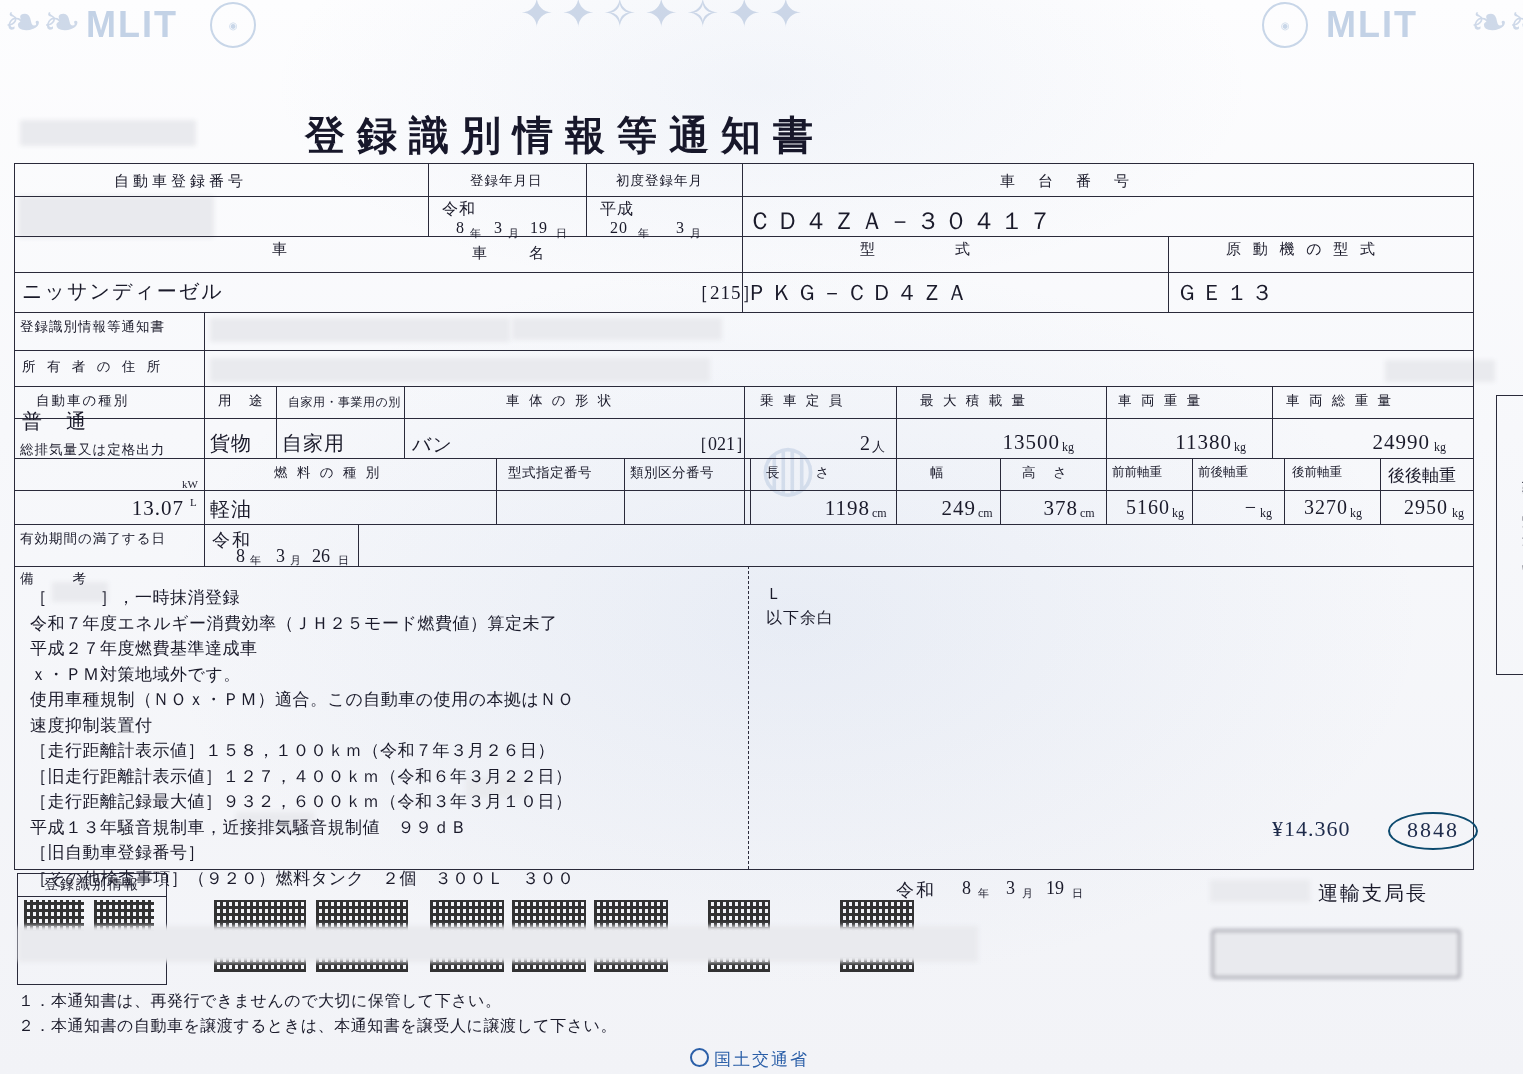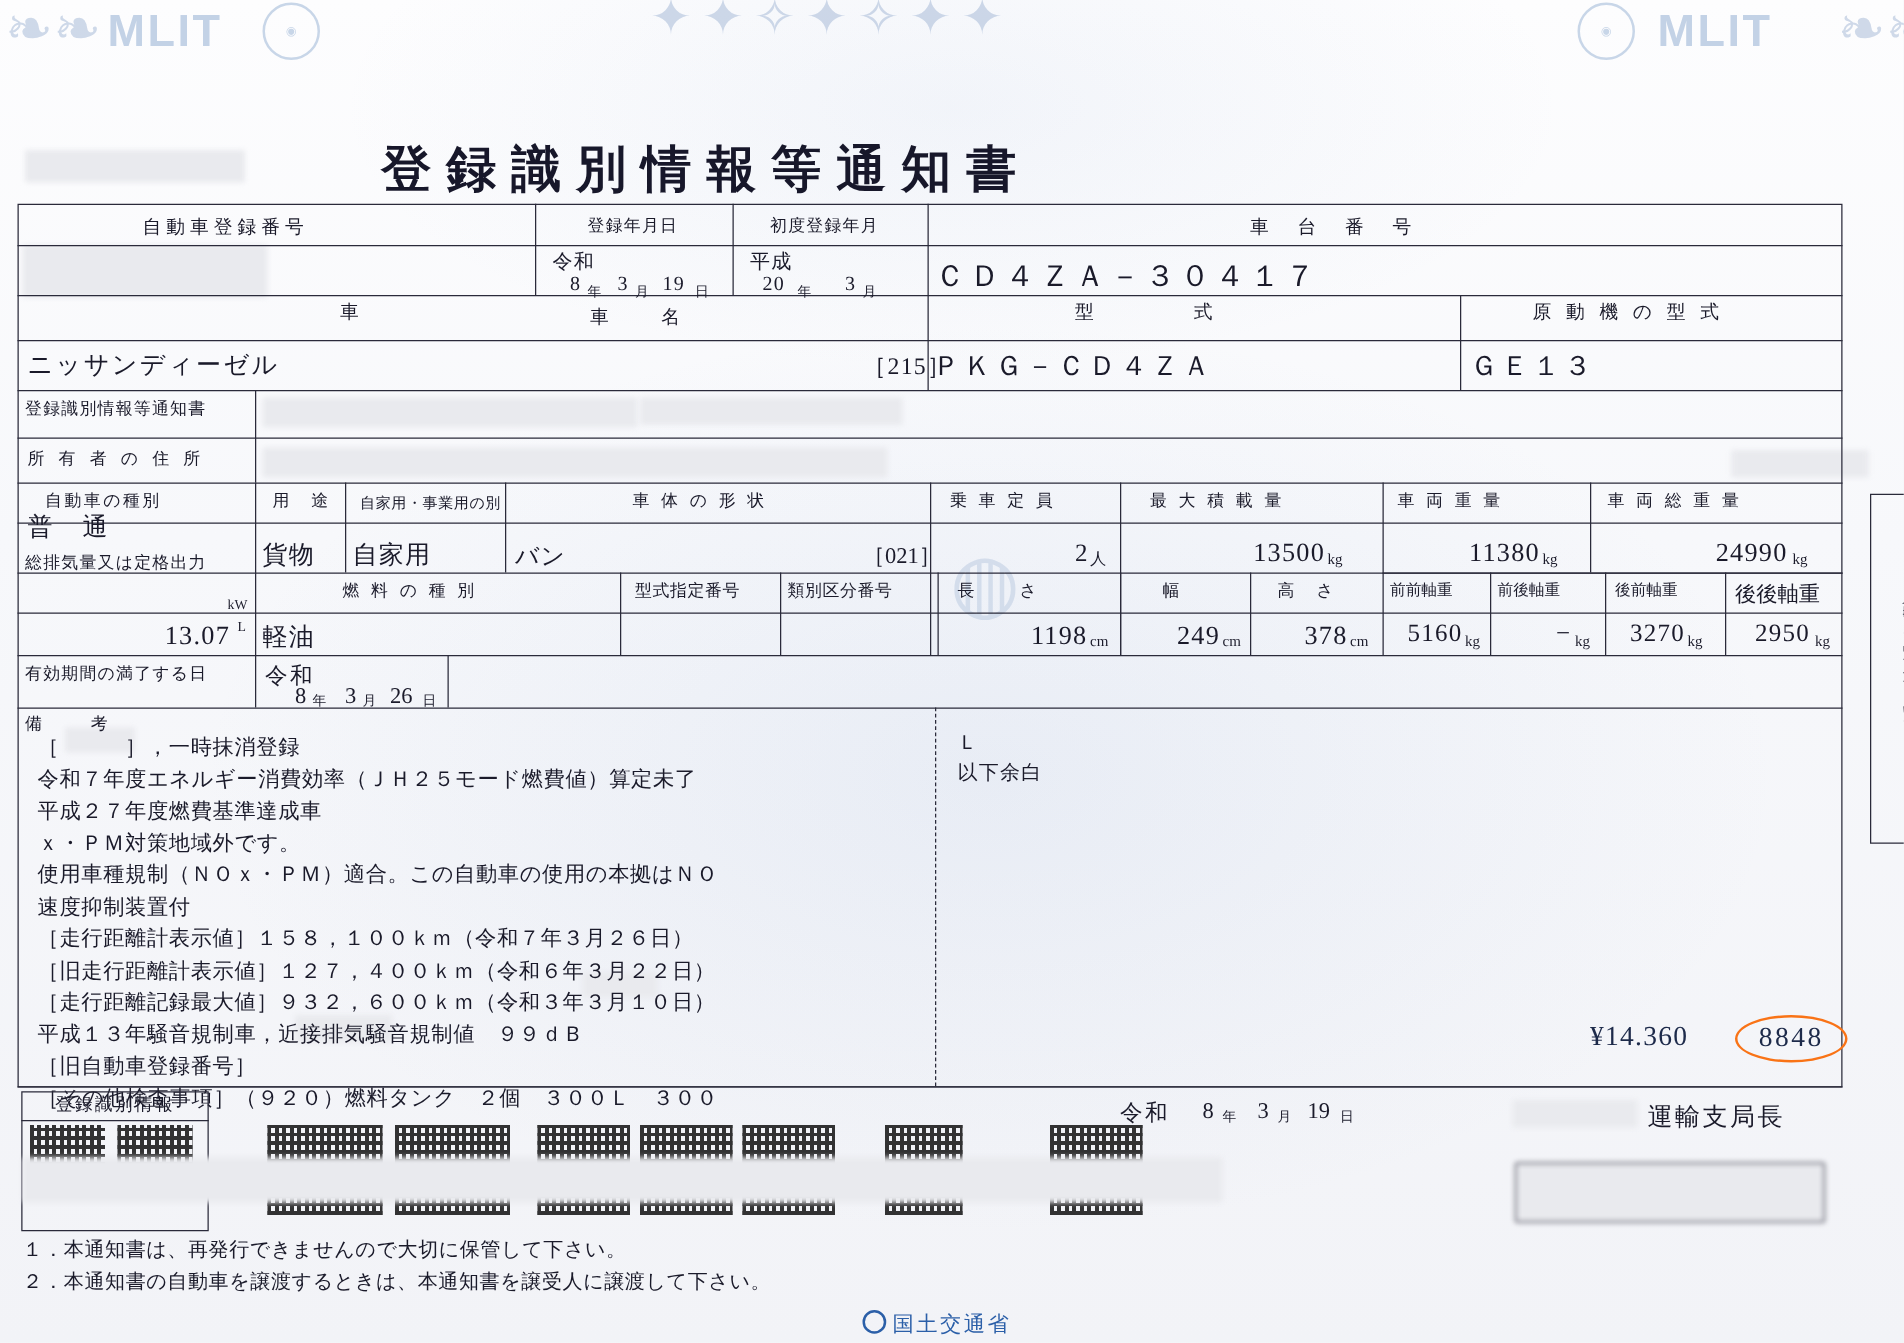--- a/index.html
+++ b/index.html
@@ -79,21 +79,21 @@
     position:absolute;
     background-image:
       repeating-linear-gradient(90deg,#111 0 3px,transparent 3px 6px),
       repeating-linear-gradient(0deg,#111 0 3px,transparent 3px 7px);
     opacity:.85;
   }
   .bottom-notes{position:absolute;left:18px;top:988px;font-size:16px;line-height:25px;letter-spacing:.5px;}
   .stamp-amt{position:absolute;left:1272px;top:816px;font-size:22px;font-family:"Liberation Serif",serif;color:#1d2a4a;letter-spacing:1px;}
   .stamp-no{
     position:absolute;left:1388px;top:812px;width:86px;height:34px;
-    border:2px solid #f97316;border-radius:50%;
+    border:2px solid #0c4a6e;border-radius:50%;
     font-size:22px;text-align:center;line-height:32px;color:#1d2a4a;letter-spacing:2px;
   }
   .footer-logo{
     position:absolute;left:690px;top:1048px;font-size:17px;color:#2b5fa8;letter-spacing:2px;
     font-family:"Liberation Sans",sans-serif;
   }
   .footer-logo .circ{
     display:inline-block;width:15px;height:15px;border-radius:50%;
     border:2px solid #2b5fa8;margin-right:5px;vertical-align:-2px;
   }

